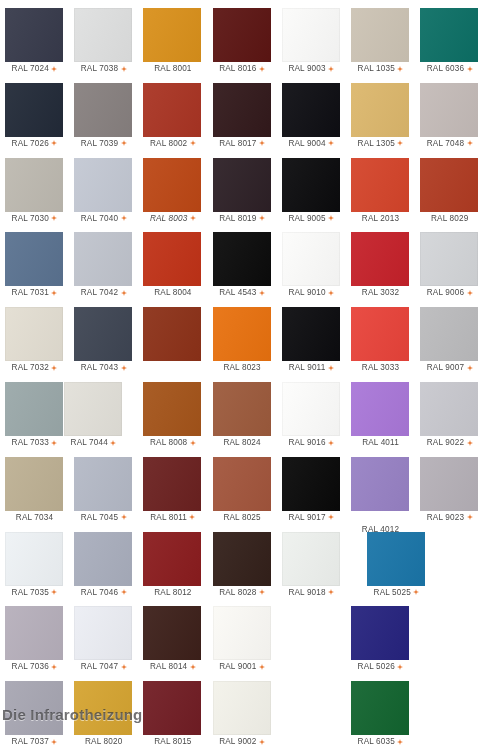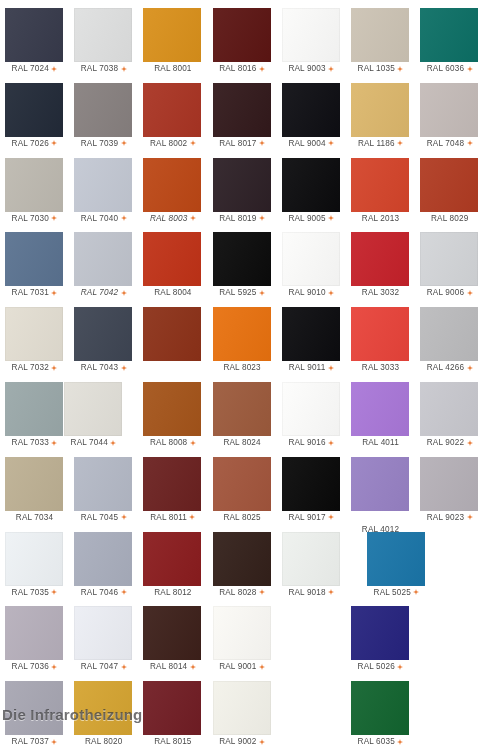--- a/index.html
+++ b/index.html
@@ -166,21 +166,21 @@
           </svg></span></div>
     </div>
     <div class="cell" style="left: 276.8px; top: 78.8px;">
       <div class="swatch" style="background: rgb(14, 14, 19);"></div>
       <div class="label" style="color: rgb(74, 74, 74);"><span class="code">RAL 9004</span><span class="mark"><svg viewBox="0 0 10 10" width="6" height="6">
             <path d="M5 0 L6.1 3.9 L10 5 L6.1 6.1 L5 10 L3.9 6.1 L0 5 L3.9 3.9 Z" fill="#e8742c"></path>
           </svg></span></div>
     </div>
     <div class="cell" style="left: 346px; top: 78.8px;">
       <div class="swatch" style="background: rgb(220, 183, 108);"></div>
-      <div class="label" style="color: rgb(74, 74, 74);"><span class="code">RAL 1186</span><span class="mark"><svg viewBox="0 0 10 10" width="6" height="6">
+      <div class="label" style="color: rgb(74, 74, 74);"><span class="code">RAL 1305</span><span class="mark"><svg viewBox="0 0 10 10" width="6" height="6">
             <path d="M5 0 L6.1 3.9 L10 5 L6.1 6.1 L5 10 L3.9 6.1 L0 5 L3.9 3.9 Z" fill="#e8742c"></path>
           </svg></span></div>
     </div>
     <div class="cell" style="left: 415.2px; top: 78.8px;">
       <div class="swatch" style="background: rgb(196, 187, 184);"></div>
       <div class="label" style="color: rgb(74, 74, 74);"><span class="code">RAL 7048</span><span class="mark"><svg viewBox="0 0 10 10" width="6" height="6">
             <path d="M5 0 L6.1 3.9 L10 5 L6.1 6.1 L5 10 L3.9 6.1 L0 5 L3.9 3.9 Z" fill="#e8742c"></path>
           </svg></span></div>
     </div>
     <div class="cell" style="left: 0px; top: 153.6px;">
@@ -222,31 +222,31 @@
       <div class="label" style="color: rgb(74, 74, 74);"><span class="code">RAL 8029</span></div>
     </div>
     <div class="cell" style="left: 0px; top: 228.4px;">
       <div class="swatch" style="background: rgb(90, 114, 144);"></div>
       <div class="label" style="color: rgb(74, 74, 74);"><span class="code">RAL 7031</span><span class="mark"><svg viewBox="0 0 10 10" width="6" height="6">
             <path d="M5 0 L6.1 3.9 L10 5 L6.1 6.1 L5 10 L3.9 6.1 L0 5 L3.9 3.9 Z" fill="#e8742c"></path>
           </svg></span></div>
     </div>
     <div class="cell" style="left: 69.2px; top: 228.4px;">
       <div class="swatch" style="background: rgb(192, 196, 205);"></div>
-      <div class="label" style="color: rgb(74, 74, 74); font-style: italic;"><span class="code">RAL 7042</span><span class="mark"><svg viewBox="0 0 10 10" width="6" height="6">
+      <div class="label" style="color: rgb(74, 74, 74);"><span class="code">RAL 7042</span><span class="mark"><svg viewBox="0 0 10 10" width="6" height="6">
             <path d="M5 0 L6.1 3.9 L10 5 L6.1 6.1 L5 10 L3.9 6.1 L0 5 L3.9 3.9 Z" fill="#e8742c"></path>
           </svg></span></div>
     </div>
     <div class="cell" style="left: 138.4px; top: 228.4px;">
       <div class="swatch" style="background: rgb(192, 50, 23);"></div>
       <div class="label" style="color: rgb(74, 74, 74);"><span class="code">RAL 8004</span></div>
     </div>
     <div class="cell" style="left: 207.6px; top: 228.4px;">
       <div class="swatch" style="background: rgb(11, 11, 11);"></div>
-      <div class="label" style="color: rgb(74, 74, 74);"><span class="code">RAL 5925</span><span class="mark"><svg viewBox="0 0 10 10" width="6" height="6">
+      <div class="label" style="color: rgb(74, 74, 74);"><span class="code">RAL 4543</span><span class="mark"><svg viewBox="0 0 10 10" width="6" height="6">
             <path d="M5 0 L6.1 3.9 L10 5 L6.1 6.1 L5 10 L3.9 6.1 L0 5 L3.9 3.9 Z" fill="#e8742c"></path>
           </svg></span></div>
     </div>
     <div class="cell" style="left: 276.8px; top: 228.4px;">
       <div class="swatch light-chip" style="background: rgb(252, 252, 251);"></div>
       <div class="label" style="color: rgb(74, 74, 74);"><span class="code">RAL 9010</span><span class="mark"><svg viewBox="0 0 10 10" width="6" height="6">
             <path d="M5 0 L6.1 3.9 L10 5 L6.1 6.1 L5 10 L3.9 6.1 L0 5 L3.9 3.9 Z" fill="#e8742c"></path>
           </svg></span></div>
     </div>
     <div class="cell" style="left: 346px; top: 228.4px;">
@@ -286,21 +286,21 @@
       <div class="label" style="color: rgb(74, 74, 74);"><span class="code">RAL 9011</span><span class="mark"><svg viewBox="0 0 10 10" width="6" height="6">
             <path d="M5 0 L6.1 3.9 L10 5 L6.1 6.1 L5 10 L3.9 6.1 L0 5 L3.9 3.9 Z" fill="#e8742c"></path>
           </svg></span></div>
     </div>
     <div class="cell" style="left: 346px; top: 303.2px;">
       <div class="swatch" style="background: rgb(232, 67, 58);"></div>
       <div class="label" style="color: rgb(74, 74, 74);"><span class="code">RAL 3033</span></div>
     </div>
     <div class="cell" style="left: 415.2px; top: 303.2px;">
       <div class="swatch" style="background: rgb(187, 187, 189);"></div>
-      <div class="label" style="color: rgb(74, 74, 74);"><span class="code">RAL 4266</span><span class="mark"><svg viewBox="0 0 10 10" width="6" height="6">
+      <div class="label" style="color: rgb(74, 74, 74);"><span class="code">RAL 9007</span><span class="mark"><svg viewBox="0 0 10 10" width="6" height="6">
             <path d="M5 0 L6.1 3.9 L10 5 L6.1 6.1 L5 10 L3.9 6.1 L0 5 L3.9 3.9 Z" fill="#e8742c"></path>
           </svg></span></div>
     </div>
     <div class="cell" style="left: 0px; top: 378px;">
       <div class="swatch" style="background: rgb(154, 168, 169);"></div>
       <div class="label" style="color: rgb(74, 74, 74);"><span class="code">RAL 7033</span><span class="mark"><svg viewBox="0 0 10 10" width="6" height="6">
             <path d="M5 0 L6.1 3.9 L10 5 L6.1 6.1 L5 10 L3.9 6.1 L0 5 L3.9 3.9 Z" fill="#e8742c"></path>
           </svg></span></div>
     </div>
     <div class="cell" style="left: 59px; top: 378px;">

